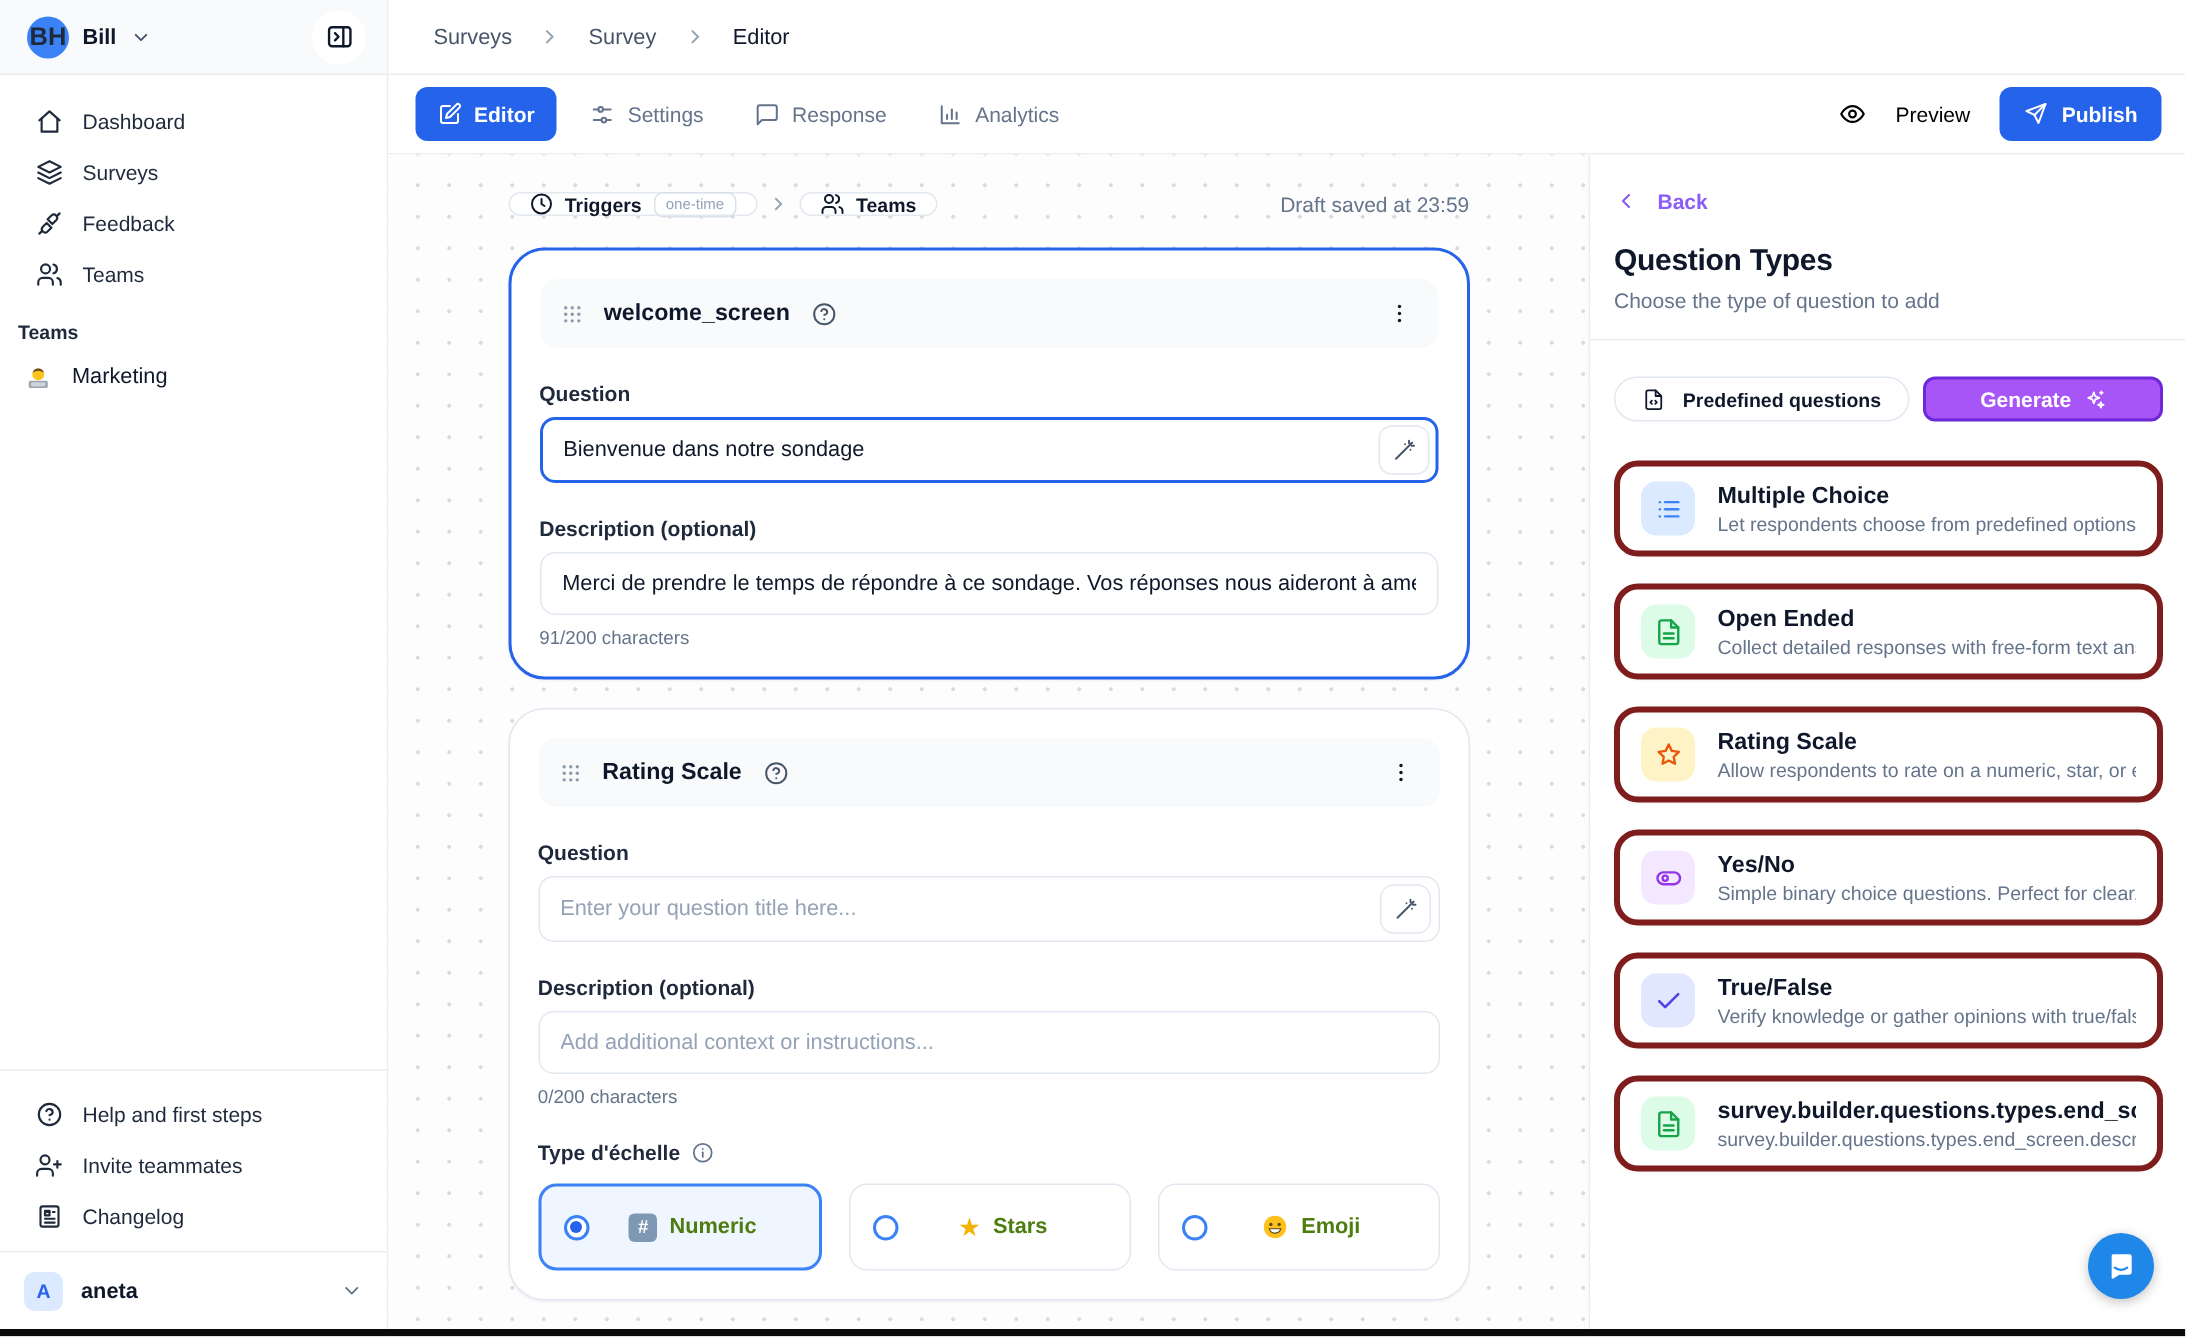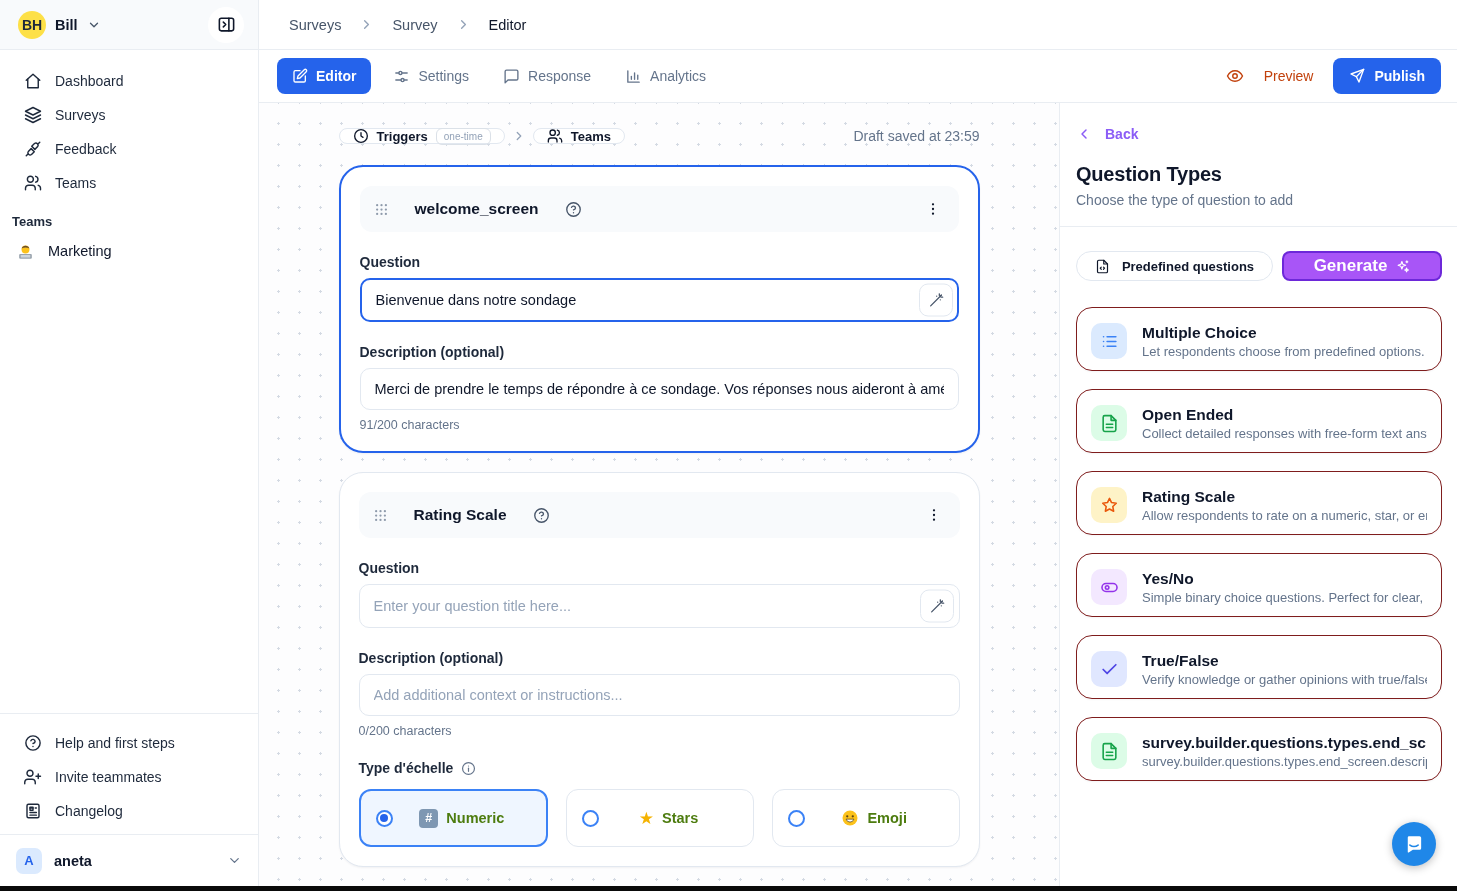--- a/index.html
+++ b/index.html
@@ -3,21 +3,21 @@
 <meta charset="utf-8">
 <style>
   * { margin:0; padding:0; box-sizing:border-box; }
   html,body { width:1457px; height:891px; font-family:"Liberation Sans", sans-serif; background:#fff; }
   #app { position:relative; width:1457px; height:891px; overflow:hidden; background:#fff; }
   svg { display:block; }
 
   
   #sidebar { position:absolute; left:0; top:0; width:259px; bottom:5px; background:#fff; border-right:1px solid #e9edf2; display:flex; flex-direction:column; }
   .sb-header { height:50px; flex:0 0 50px; background:#f8fafc; border-bottom:1px solid #e9edf2; display:flex; align-items:center; padding:0 14px 0 18px; gap:9px; }
-  .avatar-circle { width:28px; height:28px; border-radius:50%; background:#fde047; color:#1e293b; font-size:14px; font-weight:700; display:flex; align-items:center; justify-content:center; }
+  .avatar-circle { width:28px; height:28px; border-radius:50%; background:#3b82f6; color:#1e293b; font-size:17px; font-weight:700; display:flex; align-items:center; justify-content:center; }
   .sb-user-name { font-size:14.5px; font-weight:700; color:#0f172a; }
   .sb-header .chev { color:#475569; }
   .sb-toggle { margin-left:auto; width:36px; height:36px; border-radius:50%; background:#fff; display:flex; align-items:center; justify-content:center; color:#0f172a; cursor:pointer; }
   .sb-nav { padding:14px 12px 0 12px; }
   .sb-item { height:34px; display:flex; align-items:center; gap:13px; padding:0 12px; border-radius:8px; color:#1e293b; font-size:14px; cursor:pointer; }
   .sb-item .ic { color:#1e293b; width:18px; display:flex; justify-content:center; }
   .sb-section { padding:14px 12px 4px 12px; font-size:13px; font-weight:700; color:#1e293b; }
   .sb-team { height:36px; display:flex; align-items:center; gap:13px; padding:0 24px 0 16px; font-size:14.5px; color:#0f172a; cursor:pointer; }
   .sb-spacer { flex:1; }
   .sb-footer { border-top:1px solid #e9edf2; padding:12px 12px 6px 12px; }
@@ -29,39 +29,39 @@
   
   #crumbbar { position:absolute; left:259px; top:0; right:0; height:50px; background:#fff; border-bottom:1px solid #e9edf2; display:flex; align-items:center; padding:0 30px; gap:18px; }
   .crumb { font-size:14.5px; color:#475569; cursor:pointer; }
   .crumb.last { color:#0f172a; }
   .crumb-sep { color:#94a3b8; }
 
   #tabbar { position:absolute; left:259px; top:50px; right:0; height:53px; background:#fff; border-bottom:1px solid #e9edf2; display:flex; align-items:center; padding:0 16px 0 18px; }
   .tab-pill { height:36px; display:flex; align-items:center; gap:8px; padding:0 15px; border-radius:8px; background:#2563eb; color:#fff; font-size:14px; font-weight:600; cursor:pointer; }
   .tab { height:36px; display:flex; align-items:center; gap:8px; padding:0 12px; color:#64748b; font-size:14px; cursor:pointer; margin-left:10px; }
   .tb-right { margin-left:auto; display:flex; align-items:center; gap:20px; }
-  .preview-btn { display:flex; align-items:center; gap:20px; color:#c2410c; font-size:14px; font-weight:500; cursor:pointer; }
+  .preview-btn { display:flex; align-items:center; gap:20px; color:#000000; font-size:14px; font-weight:500; cursor:pointer; }
   .publish-btn { height:36px; display:flex; align-items:center; gap:9px; padding:0 16px; border-radius:8px; background:#2563eb; color:#fff; font-size:14px; font-weight:600; cursor:pointer; }
 
   
   #canvas { position:absolute; left:259px; top:103px; width:800px; bottom:5px; overflow:hidden;
     background-color:#fdfdfe;
     background-image:radial-gradient(#d4dae3 1.3px, transparent 1.4px);
     background-size:21px 21px; background-position:9px 10px; }
   .canvas-inner { width:641px; margin:0 auto; }
   .chips-row { margin-top:25px; display:flex; align-items:center; }
   .chip { height:16px; background:#fff; border:1px solid #e2e8f0; border-radius:999px; display:flex; align-items:center; gap:8px; padding:0 13px; font-size:13px; font-weight:600; color:#0f172a; cursor:pointer; }
   .chip .badge { font-size:10px; font-weight:500; color:#94a3b8; border:1px solid #dbe1e8; border-radius:6px; padding:2px 7px; }
   .chip-sep { color:#94a3b8; margin:0 7px; display:flex; }
   .draft { margin-left:auto; font-size:14px; color:#64748b; }
 
   .qcard { background:#fff; border-radius:24px; padding:19px; box-shadow:0 1px 2px rgba(15,23,42,.05); }
   .qcard.selected { border:2px solid #2563eb; margin-top:21px; }
   .qcard.normal { border:1px solid #e2e8f0; margin-top:19px; }
-  .qcard-header { background:#f8fafc; border-radius:12px; height:46px; display:flex; align-items:center; gap:26px; padding:0 14px; }
+  .qcard-header { background:#f8fafc; border-radius:12px; height:46px; display:flex; align-items:center; gap:14px; padding:0 14px; }
   .grip { color:#8e9aab; cursor:grab; }
   .qcard-title { font-size:15.5px; font-weight:700; color:#0f172a; }
   .help-ic { color:#475569; display:flex; cursor:pointer; }
   .kebab { margin-left:auto; color:#0f172a; cursor:pointer; padding:4px; }
   .field-label { margin-top:22px; font-size:14px; font-weight:600; color:#1e293b; display:flex; align-items:center; gap:8px; }
   .input-wrap { position:relative; margin-top:8px; }
   .t-input { width:100%; height:44px; border:1px solid #e2e8f0; border-radius:10px; padding:0 50px 0 14px; font-size:14.5px; color:#0f172a; background:#fff; font-family:"Liberation Sans",sans-serif; outline:none; }
   .t-input.focused { border:2px solid #2563eb; }
   .t-input::placeholder { color:#94a3b8; }
   .wand-btn { position:absolute; right:6px; top:50%; transform:translateY(-50%); width:34px; height:33px; border:1px solid #e2e8f0; border-radius:9px; background:#fff; display:flex; align-items:center; justify-content:center; color:#475569; cursor:pointer; }
@@ -81,23 +81,23 @@
 
   
   #panel { position:absolute; left:1059px; top:103px; right:0; bottom:5px; background:#fff; border-left:1px solid #e9edf2; padding:23px 15px 0 16px; overflow:hidden; }
   .back-row { display:flex; align-items:center; gap:13px; color:#8b5cf6; cursor:pointer; }
   .back-row .txt { font-size:14px; font-weight:600; }
   .panel-title { margin-top:21px; font-size:20px; font-weight:800; color:#0f172a; letter-spacing:-.2px; }
   .panel-sub { margin-top:6px; font-size:14px; color:#64748b; }
   .panel-div { height:1px; background:#e9edf2; margin:18px -15px 0 -16px; }
   .panel-btns { margin-top:24px; display:flex; gap:9px; }
   .predef-btn { flex:1.25; height:30px; border:1px solid #e2e8f0; border-radius:999px; background:#fff; display:flex; align-items:center; justify-content:center; gap:12px; font-size:13px; font-weight:600; color:#0f172a; cursor:pointer; }
-  .gen-btn { flex:1; height:30px; border:2px solid #6d28d9; border-radius:8px; background:#a855f7; display:flex; align-items:center; justify-content:center; gap:8px; font-size:17px; font-weight:600; color:#fff; cursor:pointer; }
+  .gen-btn { flex:1; height:30px; border:2px solid #6d28d9; border-radius:8px; background:#a855f7; display:flex; align-items:center; justify-content:center; gap:8px; font-size:14px; font-weight:600; color:#fff; cursor:pointer; }
   .type-list { margin-top:26px; display:flex; flex-direction:column; gap:18px; }
-  .type-card { border:1px solid #7f1d1d; border-radius:16px; background:#fff; height:64px; display:flex; align-items:flex-end; gap:15px; padding:11px 14px; box-shadow:0 1px 2px rgba(15,23,42,.04); cursor:pointer; overflow:hidden; }
+  .type-card { border:4px solid #7f1d1d; border-radius:16px; background:#fff; height:64px; display:flex; align-items:center; gap:15px; padding:11px 14px; box-shadow:0 1px 2px rgba(15,23,42,.04); cursor:pointer; overflow:hidden; }
   .type-ic { width:36px; height:36px; border-radius:10px; flex:0 0 36px; display:flex; align-items:center; justify-content:center; }
   .type-txt { min-width:0; }
   .type-title { font-size:15.5px; font-weight:700; color:#0f172a; white-space:nowrap; overflow:hidden; }
   .type-desc { margin-top:2px; font-size:13px; color:#64748b; white-space:nowrap; overflow:hidden; }
   .ic-blue { background:#dbeafe; color:#3b82f6; }
   .ic-green { background:#dcfce7; color:#16a34a; }
   .ic-amber { background:#fef3c7; color:#ea580c; }
   .ic-purple { background:#f3e8ff; color:#9333ea; }
   .ic-indigo { background:#e0e7ff; color:#4f46e5; }
 

